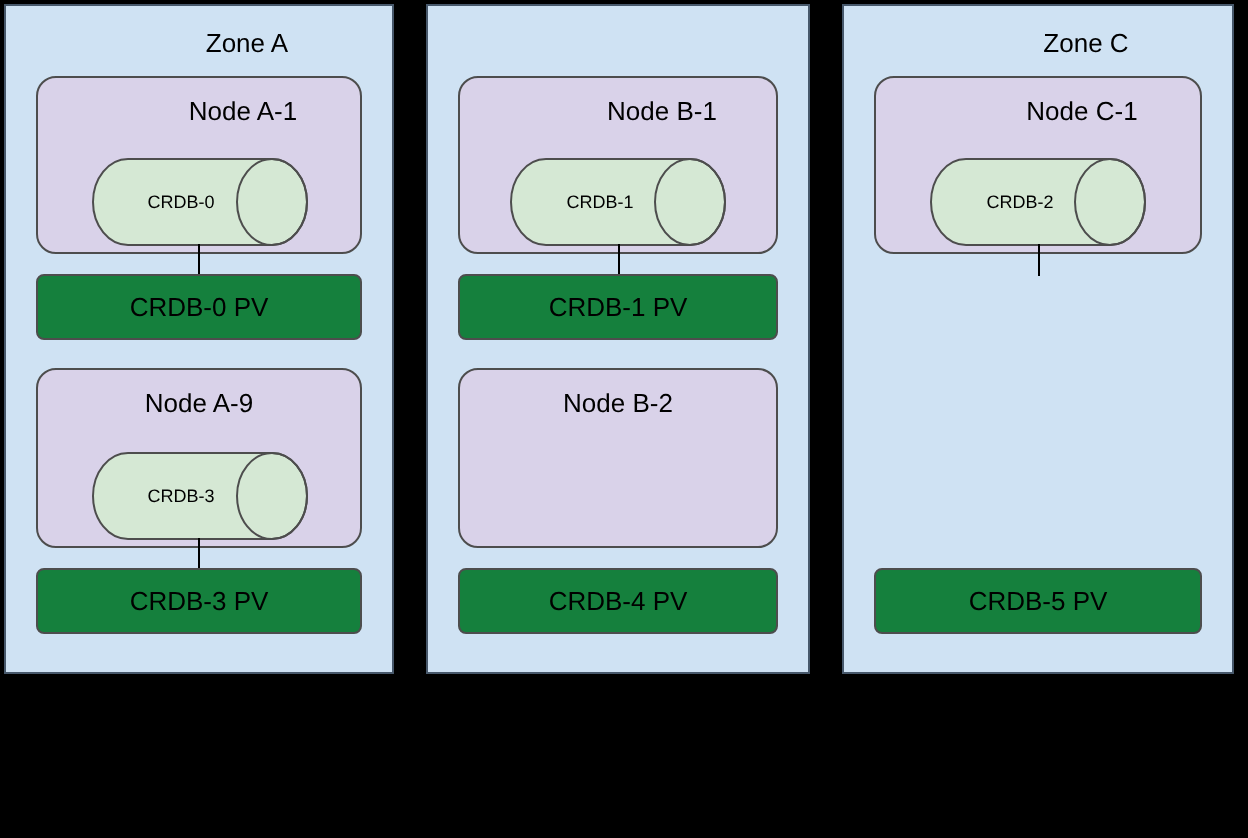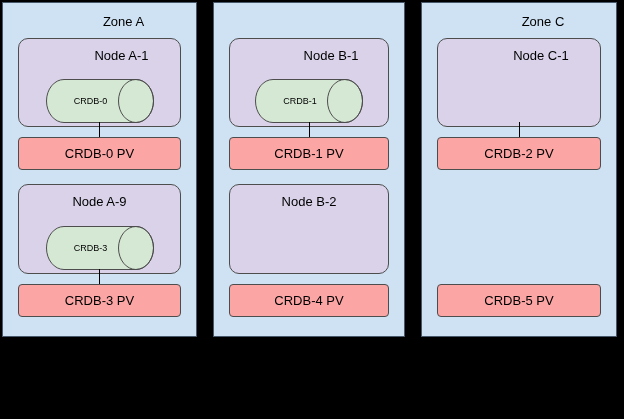--- a/index.html
+++ b/index.html
@@ -46,21 +46,21 @@
     text-align:center;font-size:9px;
   }
   .connector{
     position:absolute;left:50%;width:1px;margin-left:-0.5px;
     background:#000;
   }
   .conn-1{top:119px;height:16px;}
   .conn-2{top:266px;height:16px;}
   .pv{
     position:absolute;left:15px;right:15px;height:31px;
-    background:#fca5a5;
+    background:#15803d;
     border:1px solid #4d4d4d;
     border-radius:4px;
     display:flex;align-items:center;justify-content:center;
     font-size:13px;
   }
   .pv-1{top:134px;}
   .pv-2{top:281px;}
 </style>
 </head>
 <body>
@@ -122,22 +122,26 @@
   <div class="pv pv-2">
     <span>CRDB-4 PV</span>
   </div>
 </div>
 
 <div class="zone zone-c">
   <div class="zone-title">Zone C</div>
 
   <div class="node node-1">
     <div class="node-title">Node C-1</div>
+    <div class="cylinder">
+      <svg width="108" height="44" viewBox="0 0 108 44">
+        <path d="M18 .5 H90 A17.5 21.5 0 0 1 90 43.5 H18 A17.5 21.5 0 0 1 18 .5 Z" fill="#d5e8d4" stroke="#4d4d4d"></path>
+        <ellipse cx="90" cy="22" rx="17.5" ry="21.5" fill="none" stroke="#4d4d4d"></ellipse>
+      </svg>
+      <span class="cyl-label">CRDB-2</span>
+    </div>
   </div>
   <div class="connector conn-1"></div>
-  <div class="pv pv-1">
-    <span>CRDB-2 PV</span>
-  </div>
 
   <div class="pv pv-2">
     <span>CRDB-5 PV</span>
   </div>
 </div>
 
 </body></html>

